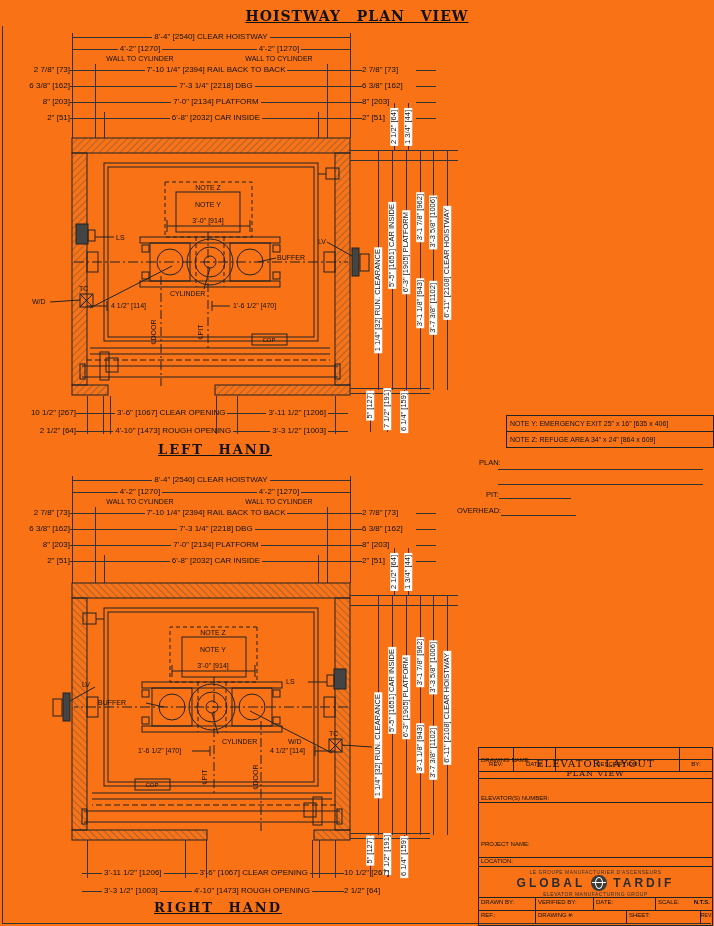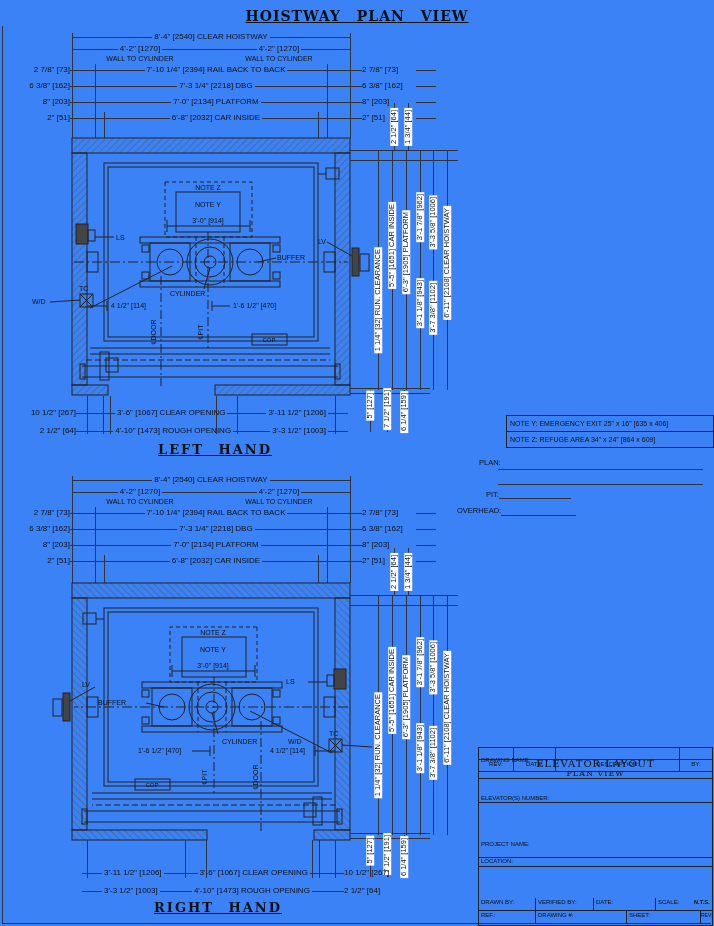--- a/index.html
+++ b/index.html
@@ -1,16 +1,16 @@
 <!DOCTYPE html>
 <html><head>
 <meta charset="utf-8">
 <style>
   html,body{margin:0;padding:0;background:#e8e8e8;}
-  #sheet{position:relative;width:714px;height:926px;background:#3b82f6;color:#111;
+  #sheet{position:relative;width:714px;height:926px;background:#f97316;color:#111;
          font-family:"Liberation Sans",sans-serif;overflow:hidden;}
   .sheet-title{position:absolute;left:0;top:8px;width:100%;text-align:center;
     font-family:"DejaVu Serif",serif;font-weight:bold;font-size:14px;letter-spacing:1px;
     word-spacing:10px;text-decoration:underline;}
   .hand-title{position:absolute;text-align:center;font-family:"DejaVu Serif",serif;
     font-weight:bold;font-size:13px;letter-spacing:2px;word-spacing:8px;text-decoration:underline;}
   .dim-row{position:absolute;display:flex;align-items:center;font-size:8px;line-height:1;
     white-space:nowrap;color:#111;}
   .dim-row .ln{flex:1 1 auto;height:1px;background:#333;min-width:3px;}
   .dim-row .ln.end{flex:0 0 20px;}
@@ -459,20 +459,32 @@
     </div>
     <div class="tb-row" style="top:47px;height:8px">
       <span class="tb-label" style="top:0">ELEVATOR(S) NUMBER:</span>
     </div>
     <div class="tb-row" style="top:92px;height:18px">
       <span class="tb-label">PROJECT NAME:</span>
     </div>
     <div class="tb-row" style="top:110px;height:9px">
       <span class="tb-label" style="top:0">LOCATION:</span>
     </div>
+    <div class="tb-row" style="top:119px;height:31px">
+      <div class="tagline" style="margin-top:2px">LE GROUPE MANUFACTURIER D'ASCENSEURS</div>
+      <div class="logo-line">
+        <span>GLOBAL</span>
+        <span class="globe">
+            <span class="gi"></span>
+            <span class="gh"></span>
+          </span>
+        <span>TARDIF</span>
+      </div>
+      <div class="tagline">ELEVATOR MANUFACTURING GROUP</div>
+    </div>
     <div class="tb-cell" style="left:0;top:150px;width:57px;height:13px">DRAWN BY:</div>
     <div class="tb-cell" style="left:57px;top:150px;width:58px;height:13px">VERIFIED BY:</div>
     <div class="tb-cell" style="left:115px;top:150px;width:62px;height:13px">DATE:</div>
     <div class="tb-cell" style="left:177px;top:150px;width:56px;height:13px;border-right:none">
       <span>SCALE:</span>
       <span style="float:right;font-weight:bold">N.T.S.</span>
     </div>
     <div class="tb-cell" style="left:0;top:163px;width:57px;height:13px;border-bottom:none">REF.:</div>
     <div class="tb-cell" style="left:57px;top:163px;width:91px;height:13px;border-bottom:none">DRAWING #:</div>
     <div class="tb-cell" style="left:148px;top:163px;width:74px;height:13px;border-bottom:none">SHEET:</div>

